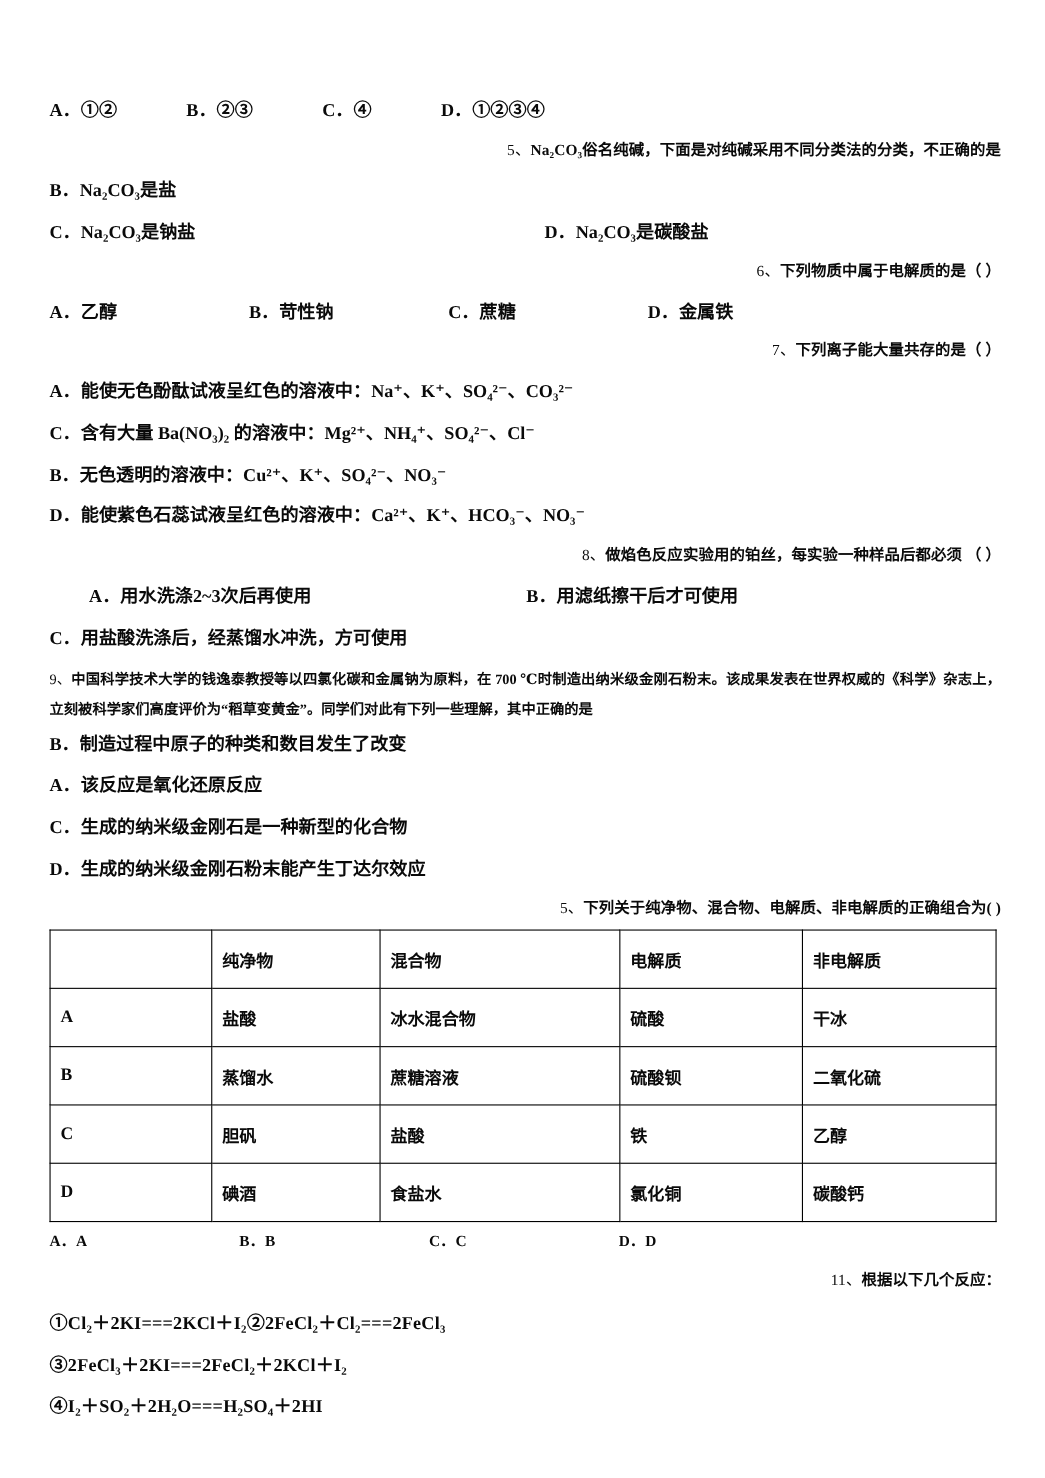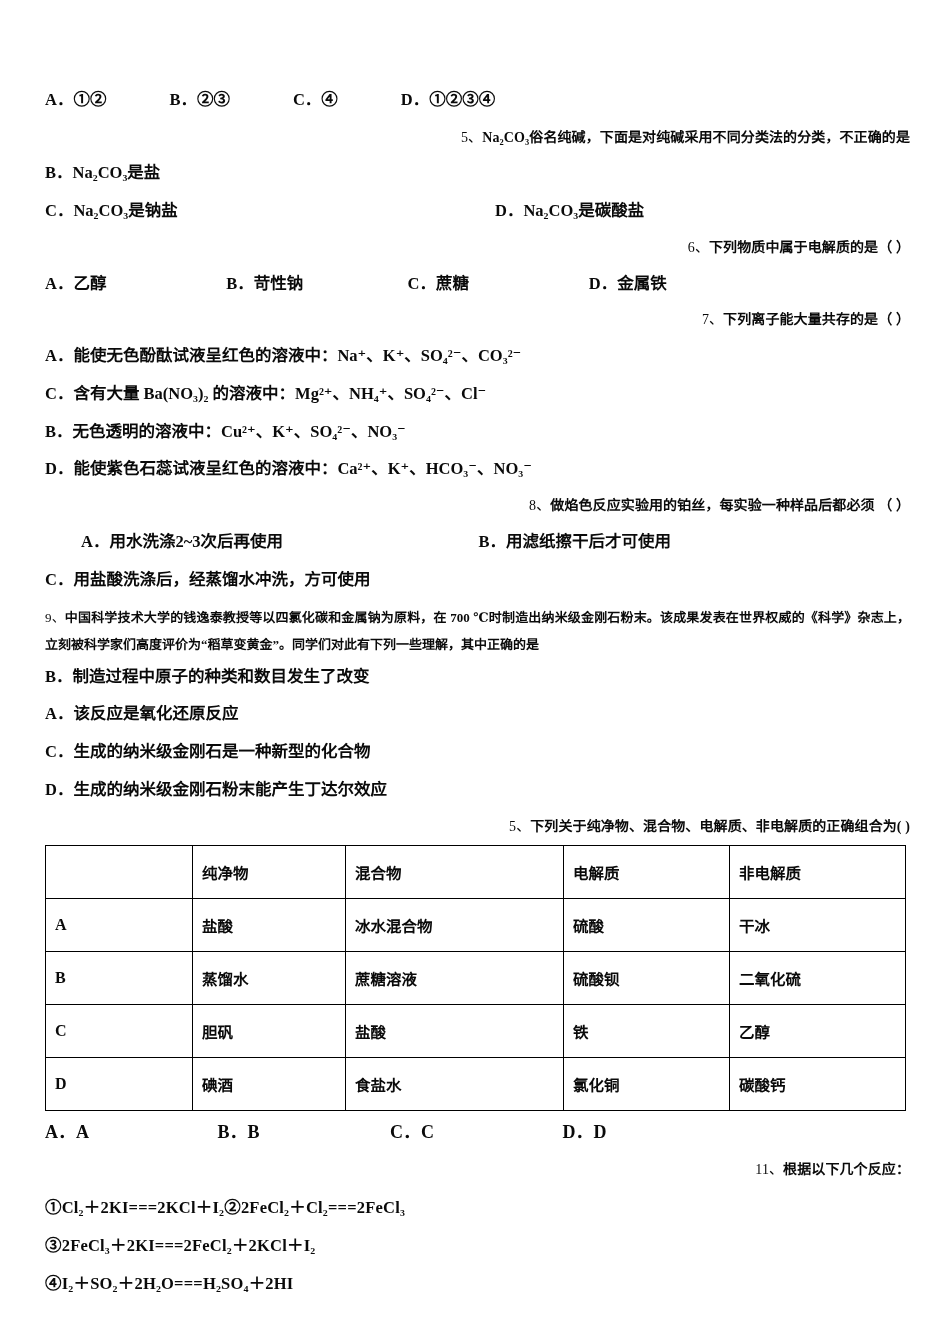--- a/index.html
+++ b/index.html
@@ -95,21 +95,21 @@
     font-size:16px;
   }
   col.c0{width:147px;}
   col.c1{width:153px;}
   col.c2{width:218px;}
   col.c3{width:166px;}
   col.c4{width:176px;}
 
   .answers-row{
     display:flex;
-    font-size:18px;
+    font-size:14px;
     font-weight:bold;
     margin:6px 0 16px 0;
   }
   .answers-row > .opt{width:25%;}
 
   .eq{
     font-size:16.5px;
     font-weight:bold;
     margin:0 0 14px 0;
     letter-spacing:.2px;

